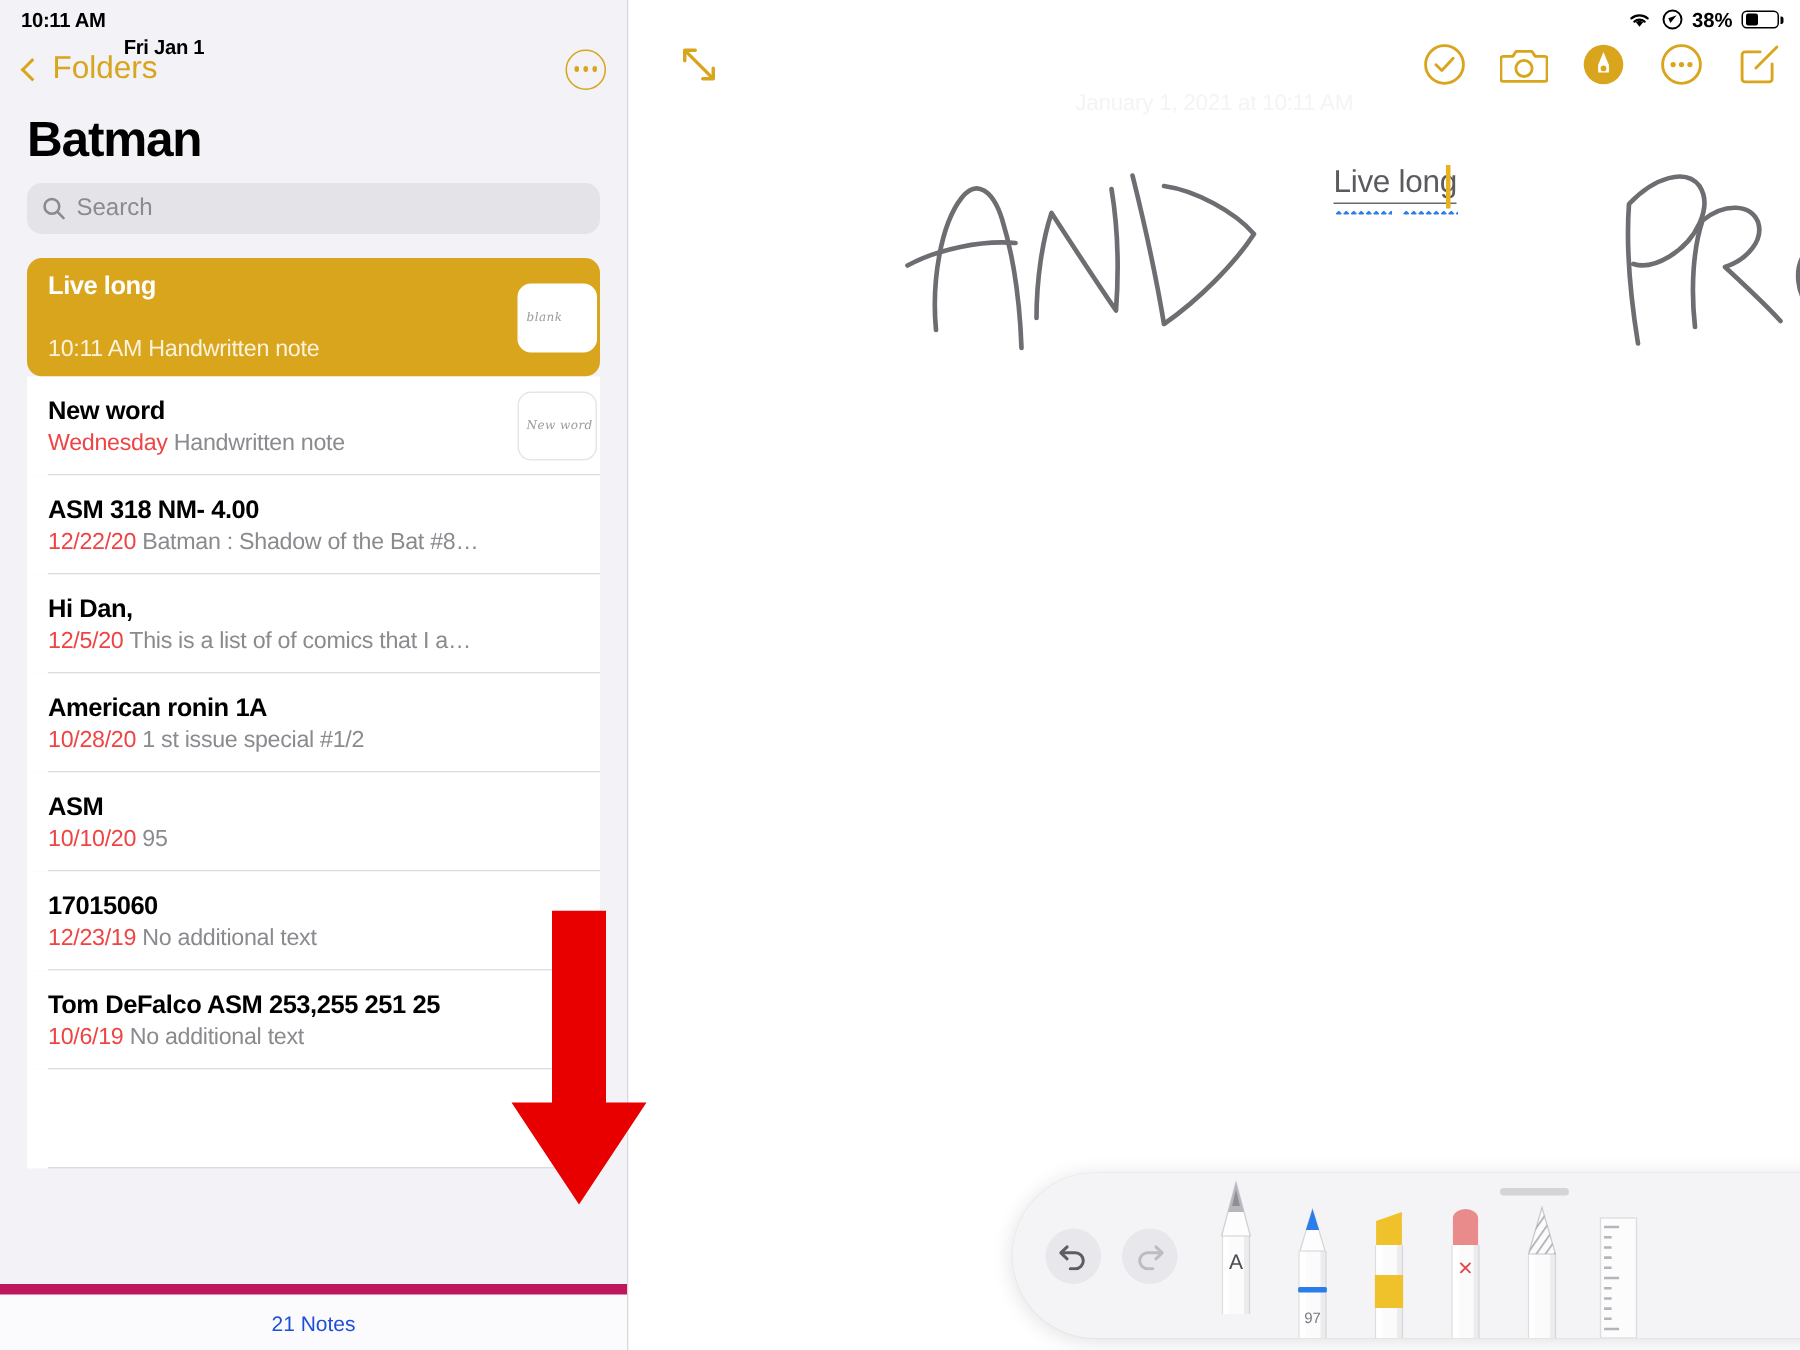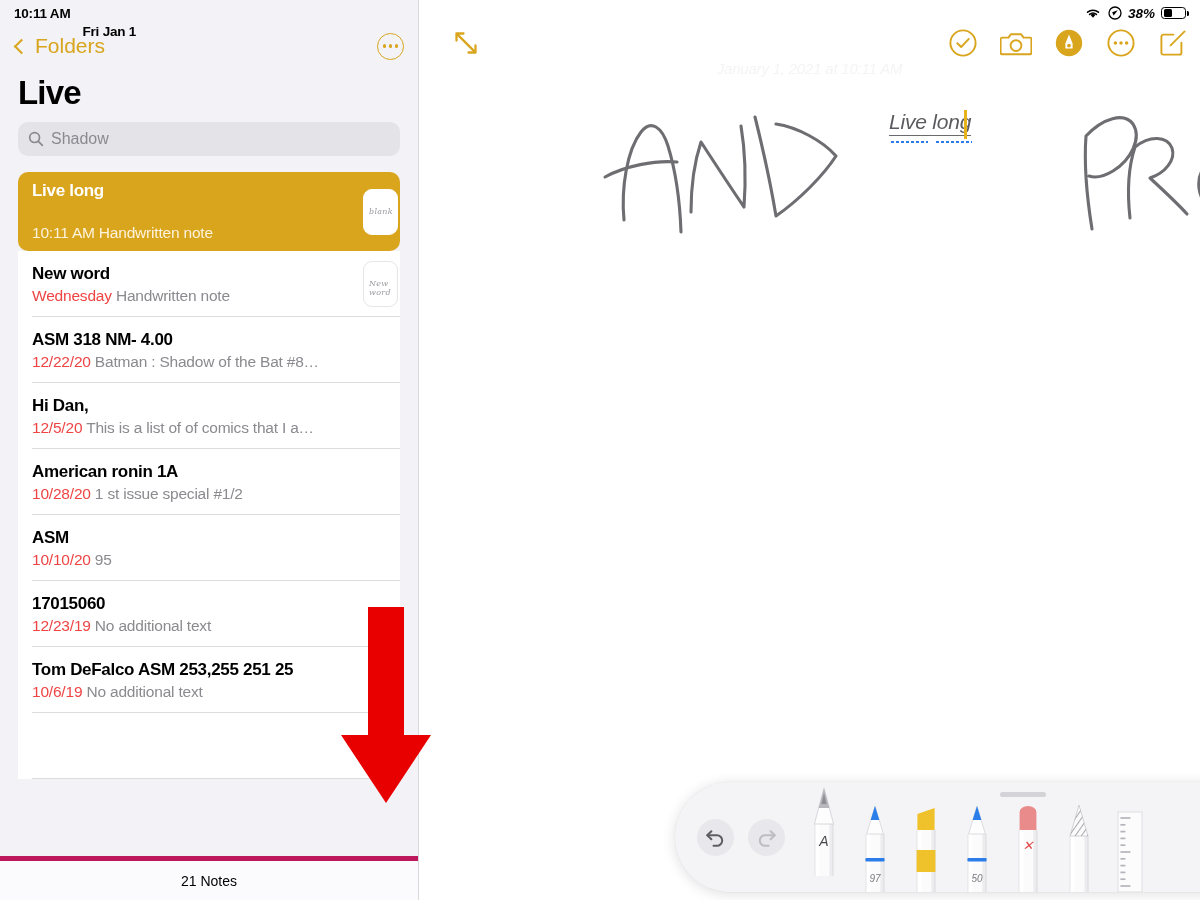--- a/index.html
+++ b/index.html
@@ -81,39 +81,39 @@
     letter-spacing: -0.3px; white-space: nowrap; overflow: hidden;
   }
   .nr-sub {
     font-size: 15.5px; color: #8a8a8f; margin-top: 3px;
     white-space: nowrap; overflow: hidden; letter-spacing: -0.2px;
   }
   .nr-sub .d { color: #ef4444; }
   .note-row.sel .nr-title { color: #fff; }
   .note-row.sel .nr-sub, .note-row.sel .nr-sub .d { color: #fdf3dc; margin-top: 23px; }
   .thumb {
-    width: 35px; height: 46px; border-radius: 9px;
+    width: 53px; height: 46px; border-radius: 9px;
     background: #fff; border: 1px solid #e6e6ea; margin-left: 8px;
     flex: 0 0 auto; position: relative; overflow: hidden;
   }
   .thumb.sel-thumb { border-color: #fff; background: #fff; }
   .thumb-scribble {
     position: absolute; left: 5px; top: 17px;
     font-family: "DejaVu Serif", serif; font-style: italic;
     font-size: 8px; color: #9a9aa0; letter-spacing: 0.3px;
   }
   .list-footer {
     height: 44px; background: #fbfbfd; display: flex;
     align-items: center; justify-content: center;
-    font-size: 14px; color: #000000; border-top: 5px solid #be185d; text-align: right;
+    font-size: 14px; color: #1d4ed8; border-top: 7px solid #be185d; text-align: right;
   }
 
   
   #notepane {
-    flex: 1; height: 900px; background: #fff; position: relative; font-style: italic;
+    flex: 1; height: 900px; background: #fff; position: relative;
   }
   .note-statusbar {
     position: absolute; top: 0; right: 14px; height: 26px;
     display: flex; align-items: center; gap: 6px;
     font-size: 13.5px; font-weight: bold; color: #000;
   }
   .batt-shell {
     width: 25px; height: 12.5px; border: 1.4px solid #000;
     border-radius: 3.5px; position: relative; display: flex; align-items: center;
   }
@@ -193,29 +193,29 @@
         <span class="chev-l"></span>
         <span>Folders</span>
       </div>
       <div class="circ-btn">
         <i></i>
           <i></i>
           <i></i>
       </div>
     </div>
 
-    <div class="page-title">Live</div>
+    <div class="page-title">Batman</div>
 
     <div class="search-wrap">
       <div class="search-box">
         <svg width="16" height="16" viewBox="0 0 16 16">
           <circle cx="6.6" cy="6.6" r="4.9" fill="none" stroke="#8a8a8f" stroke-width="1.7"></circle>
           <line x1="10.3" y1="10.3" x2="14.4" y2="14.4" stroke="#8a8a8f" stroke-width="1.7" stroke-linecap="round"></line>
         </svg>
-        <span class="search-ph">Shadow</span>
+        <span class="search-ph">Search</span>
       </div>
     </div>
 
     <div class="notes-list" id="notes-list">
         <div class="note-row sel first">
           <div class="nr-text">
             <div class="nr-title">Live long</div>
             <div class="nr-sub"><span class="d">10:11 AM</span><span>  Handwritten note</span></div>
           </div>
           <div class="thumb sel-thumb">
@@ -430,33 +430,20 @@
               <rect x="13" y="30" width="4.4" height="62" fill="#ffffff"></rect>
               <rect x="27.4" y="30" width="3.6" height="62" fill="#ececef"></rect>
               <line x1="13" y1="30" x2="13" y2="92" stroke="#dedee2" stroke-width="0.8"></line>
               <line x1="31" y1="30" x2="31" y2="92" stroke="#d6d6da" stroke-width="0.8"></line>
               <path d="M13.4 30 L13.4 14 L30.6 8 L30.6 30 Z" fill="#efc12a"></path>
               <rect x="12.6" y="50" width="18.8" height="22" fill="#efc12a"></rect>
             </svg>
           </div>
           <div class="tool">
             <svg width="44" height="92" viewBox="0 0 44 92">
-              <rect x="13" y="34" width="18" height="58" fill="#fbfbfc"></rect>
-              <rect x="13" y="34" width="4.4" height="58" fill="#ffffff"></rect>
-              <rect x="27.4" y="34" width="3.6" height="58" fill="#ececef"></rect>
-              <line x1="13" y1="34" x2="13" y2="92" stroke="#dedee2" stroke-width="0.8"></line>
-              <line x1="31" y1="34" x2="31" y2="92" stroke="#d6d6da" stroke-width="0.8"></line>
-              <path d="M22 6 L30.4 34 L13.6 34 Z" fill="#fdfdfd" stroke="#d4d4d9" stroke-width="0.8"></path>
-              <path d="M22 6 L26.4 20 L17.6 20 Z" fill="#2b7de9"></path>
-              <rect x="12.4" y="58" width="19.2" height="3.6" fill="#2b7de9" rx="1"></rect>
-              <text x="22" y="82" text-anchor="middle" font-size="10" font-family="&quot;Liberation Sans&quot;, sans-serif" fill="#7a7a80">50</text>
-            </svg>
-          </div>
-          <div class="tool">
-            <svg width="44" height="92" viewBox="0 0 44 92">
               <rect x="13" y="30" width="18" height="62" fill="#fbfbfc"></rect>
               <rect x="13" y="30" width="4.4" height="62" fill="#ffffff"></rect>
               <rect x="27.4" y="30" width="3.6" height="62" fill="#ececef"></rect>
               <line x1="13" y1="30" x2="13" y2="92" stroke="#dedee2" stroke-width="0.8"></line>
               <line x1="31" y1="30" x2="31" y2="92" stroke="#d6d6da" stroke-width="0.8"></line>
               <path d="M13.6 30 L13.6 12 a8.4 6 0 0 1 16.8 0 L30.4 30 Z" fill="#e98b8b"></path>
               <text x="22" y="50" text-anchor="middle" font-size="13" font-family="&quot;Liberation Sans&quot;, sans-serif" fill="#e24a4a">✕</text>
             </svg>
           </div>
           <div class="tool">

